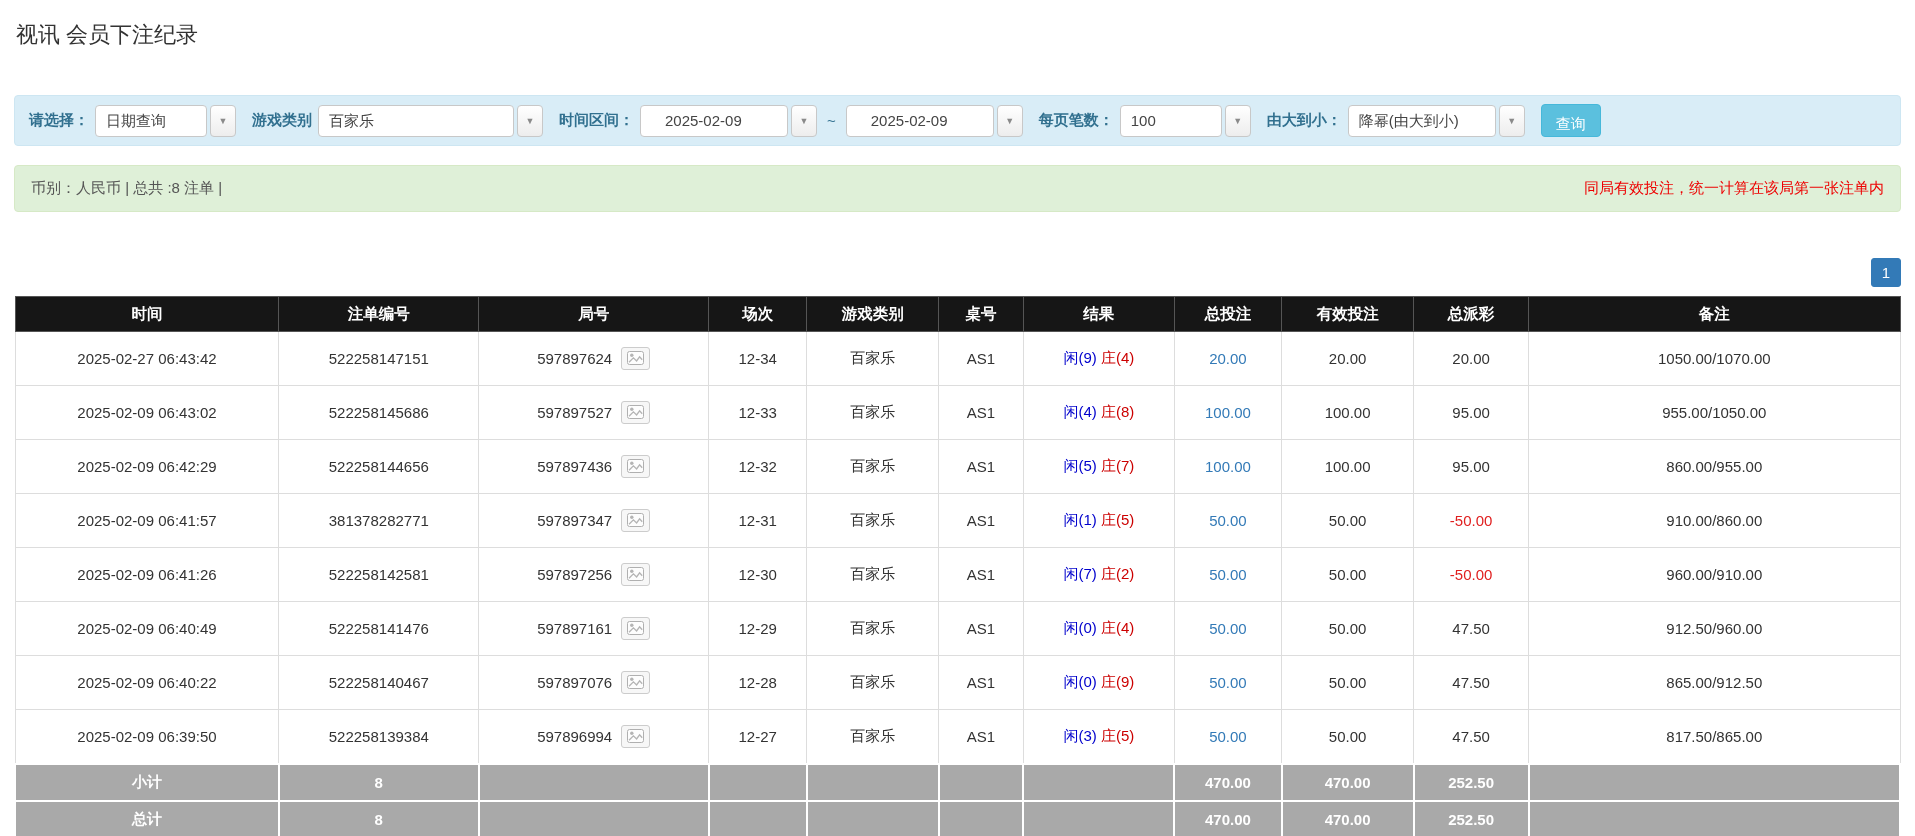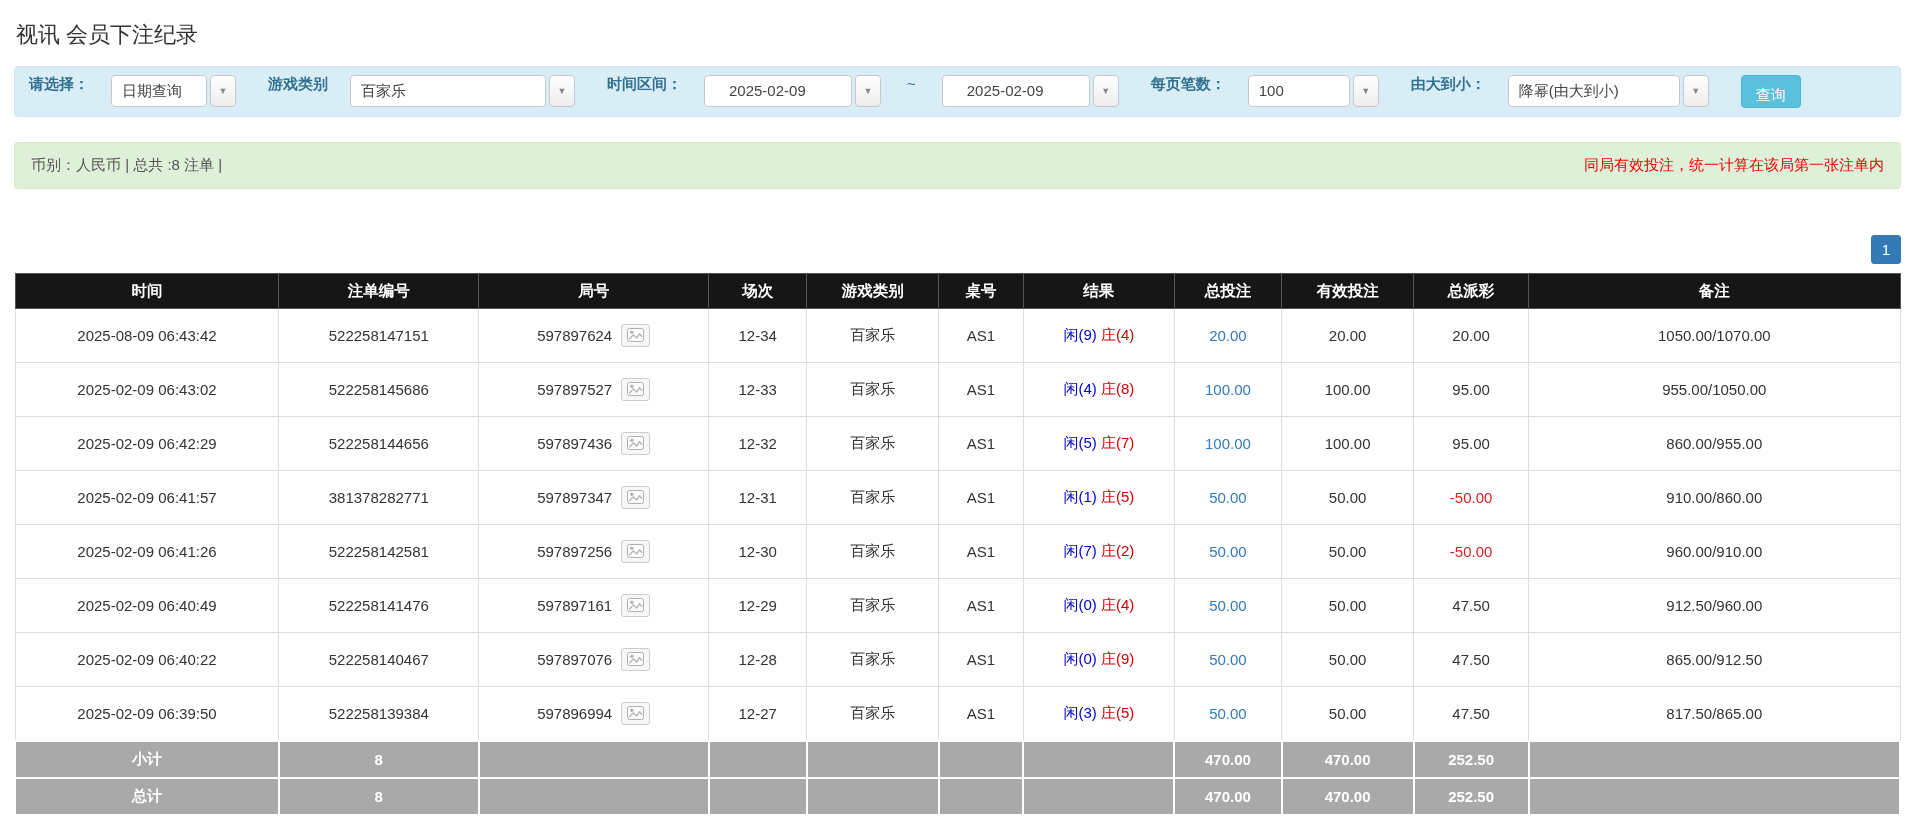--- a/index.html
+++ b/index.html
@@ -18,23 +18,24 @@
     padding: 10px 2px 16px;
   }
 
   
   .filter-bar {
     background: #d9edf7;
     border: 1px solid #cde6f2;
     border-radius: 4px;
     padding: 8px 14px;
     display: flex;
-    align-items: flex-start;
-    gap: 22px;
+    align-items: center;
+    gap: 6px;
     white-space: nowrap;
+    margin-top: 29px;
   }
   .filter-label {
     color: #31708f;
     font-weight: bold;
     font-size: 15px;
     margin-left: 10px;
   }
   .filter-label.first { margin-left: 0; }
   .combo { display: inline-flex; align-items: center; }
   .combo-value {
@@ -58,44 +59,44 @@
     border-radius: 4px;
     background: linear-gradient(#ffffff, #ededed);
     margin-left: 3px;
     color: #8a8a8a;
     font-size: 9px;
     cursor: pointer;
     display: inline-flex;
     align-items: center;
     justify-content: center;
   }
-  .w-query { width: 96px; }
+  .w-query { width: 112px; }
   .w-game  { width: 196px; }
   .w-date  { width: 148px; padding-left: 24px; }
   .w-size  { width: 102px; }
-  .w-sort  { width: 172px; }
+  .w-sort  { width: 148px; }
   .tilde { color: #31708f; font-size: 15px; margin: 0 4px; }
   .search-btn {
     background: #5bc0de;
     border: 1px solid #46b8da;
     color: #fff;
     border-radius: 4px;
     height: 33px;
     padding: 10px 14px;
     font-size: 15px;
     margin-left: 10px;
     cursor: pointer;
   }
 
   
   .summary-bar {
     background: #dff0d8;
     border: 1px solid #d6e9c6;
     border-radius: 4px;
-    margin-top: 25px;
+    margin-top: 19px;
     padding: 13px 16px;
     display: flex;
     justify-content: space-between;
     align-items: center;
   }
   .summary-left { color: #555; font-size: 15px; }
   .summary-right { color: #ee0000; font-size: 15px; }
 
   
   .pagination-row {
@@ -241,21 +242,21 @@
           <th>桌号</th>
           <th>结果</th>
           <th>总投注</th>
           <th>有效投注</th>
           <th>总派彩</th>
           <th>备注</th>
         </tr>
     </thead>
     <tbody id="table-body">
         <tr class="data-row">
-          <td><span>2025-08-09 06:43:42</span></td>
+          <td><span>2025-02-27 06:43:42</span></td>
           <td><span>522258147151</span></td>
           <td class="round-cell"><span class="round-num">597897624</span><button class="roadmap-btn"><svg width="17" height="14" viewBox="0 0 17 14">
                 <rect x="0.5" y="0.5" width="16" height="13" rx="2" fill="#fdfdfd" stroke="#b0b0b0"></rect>
                 <circle cx="4.8" cy="4.3" r="1.7" fill="#b4b4b4"></circle>
                 <path d="M2 11.2 L6.4 6.8 L9.6 10 L12.6 5.8 L15.2 8.8" stroke="#b4b4b4" stroke-width="1.3" fill="none"></path>
               </svg></button></td>
           <td><span>12-34</span></td>
           <td><span>百家乐</span></td>
           <td><span>AS1</span></td>
           <td><span class="player">闲(9)</span> <span class="banker">庄(4)</span></td>

